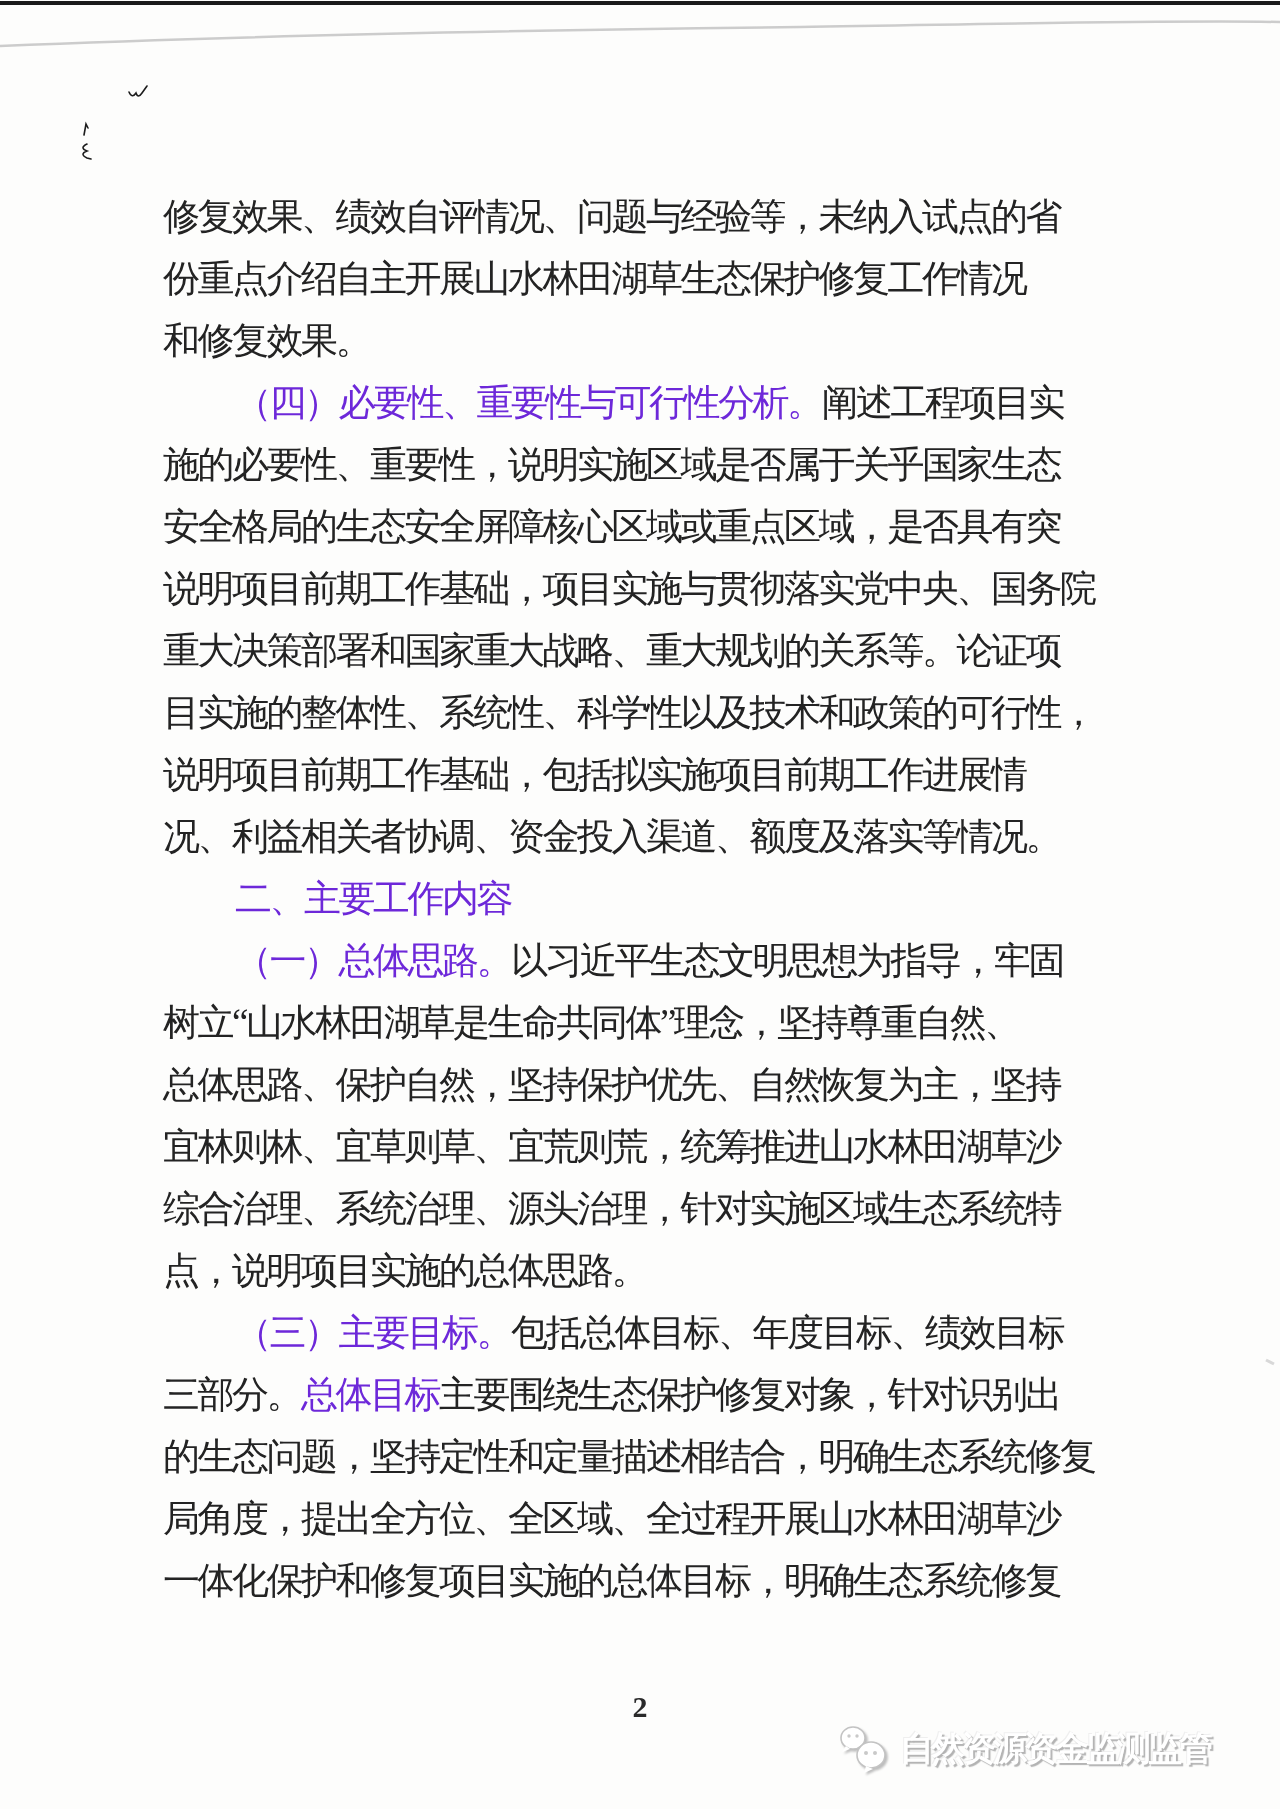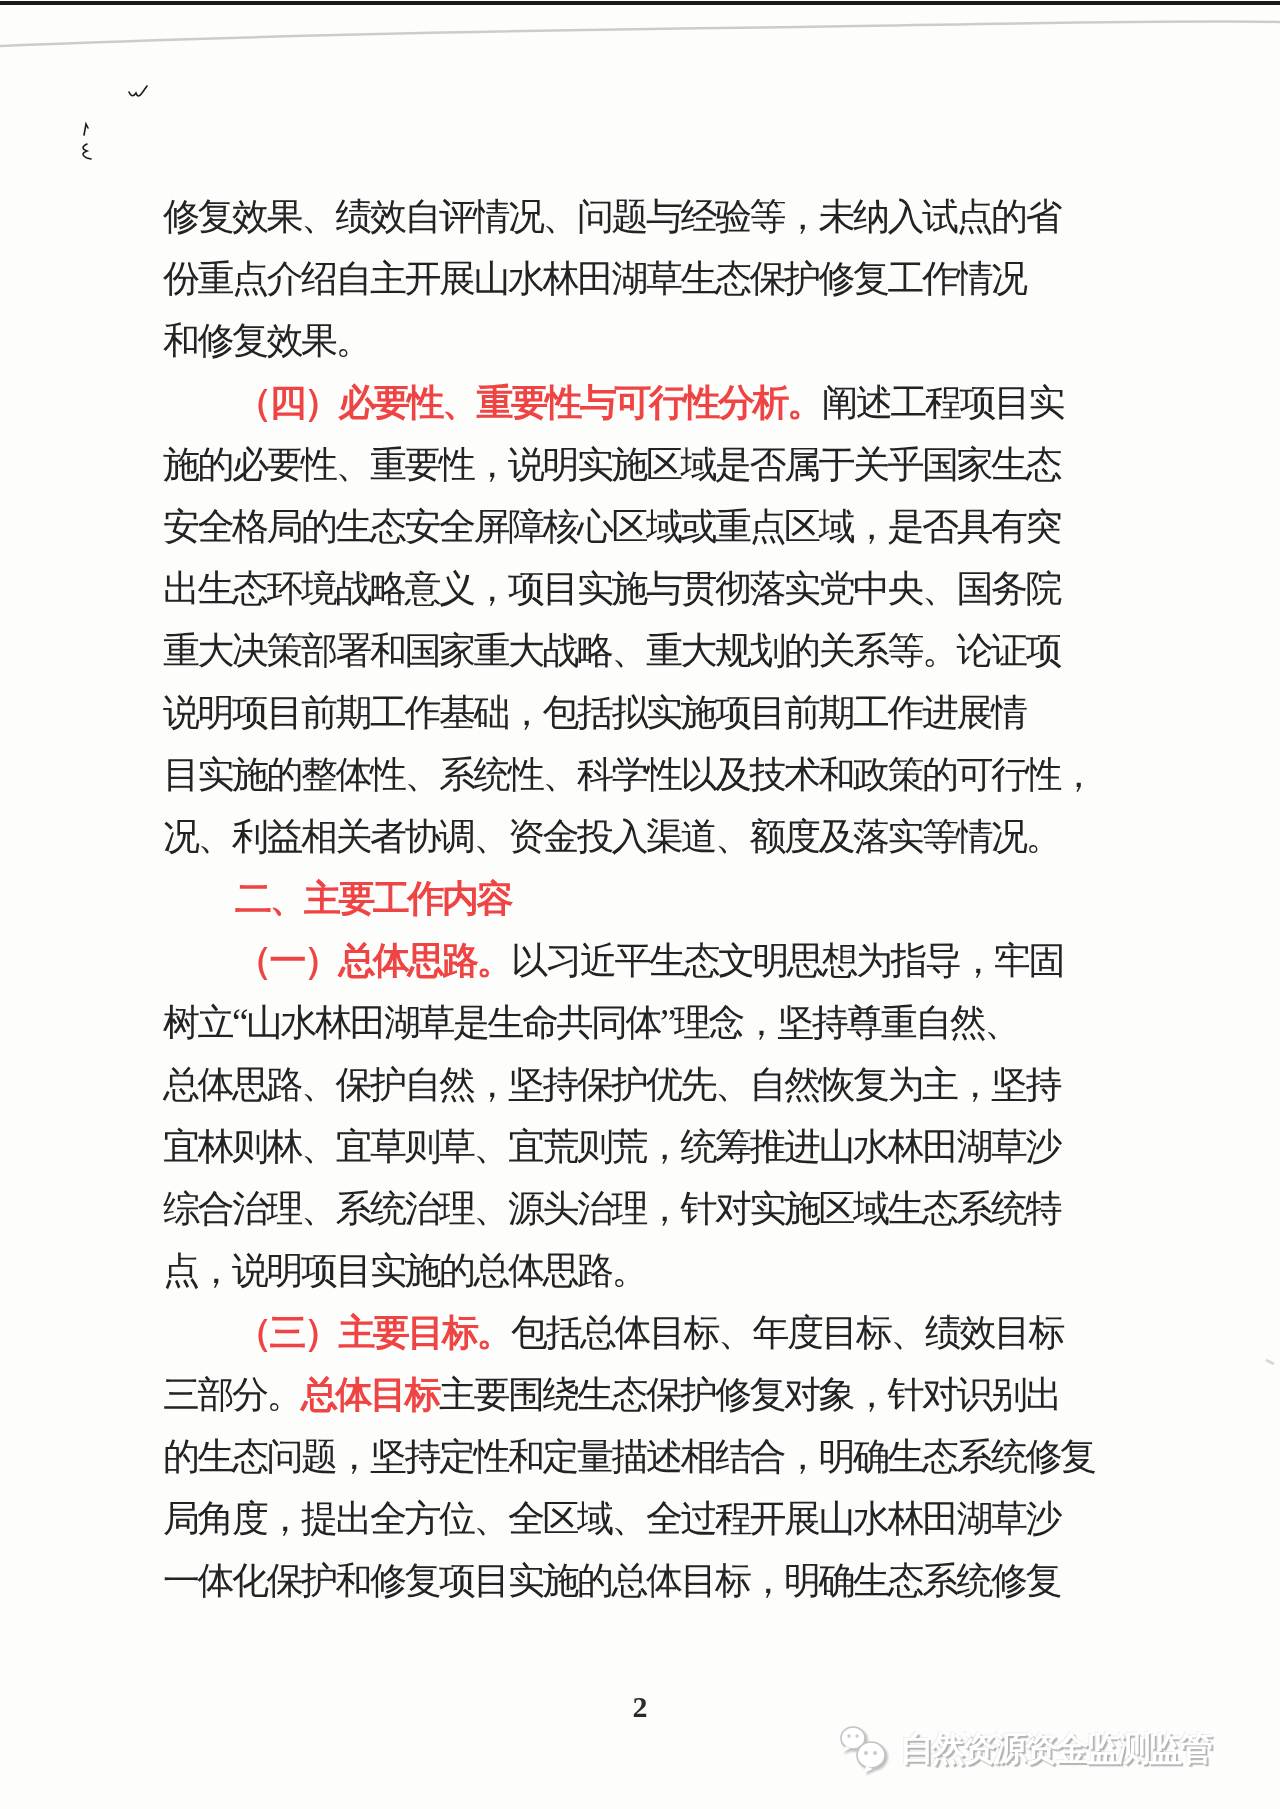--- a/index.html
+++ b/index.html
@@ -26,21 +26,21 @@
   .doc {
     position:absolute; left:163px; top:186px; width:990px;
     color:#232323;
   }
   .line {
     height:62px; line-height:62px;
     font-size:37px; letter-spacing:-2.5px;
     white-space:nowrap;
   }
   .line.indent { padding-left:72px; }
-  .line b { font-weight:bold; color:#ef4444;text-align:right; }
+  .line b { font-weight:normal; color:#6d28d9;text-align:right; }
 
   
   .page-number {
     position:absolute; top:1690px; left:0; width:1280px;
     text-align:center; font-size:30px; color:#2a2a2a;
     font-weight:bold;
   }
 
   
   .watermark {
@@ -72,24 +72,24 @@
     <path d="M1266,1360 l8,4" stroke="#d8d8d8" stroke-width="3" fill="none"></path>
   </svg>
 
   <div class="doc" id="doc-body">
       <div class="line"><span>修复效果、绩效自评情况、问题与经验等，未纳入试点的省</span></div>
       <div class="line"><span>份重点介绍自主开展山水林田湖草生态保护修复工作情况</span></div>
       <div class="line"><span>和修复效果。</span></div>
       <div class="line indent"><b>（四）必要性、重要性与可行性分析。</b><span>阐述工程项目实</span></div>
       <div class="line"><span>施的必要性、重要性，说明实施区域是否属于关乎国家生态</span></div>
       <div class="line"><span>安全格局的生态安全屏障核心区域或重点区域，是否具有突</span></div>
-      <div class="line"><span>出生态环境战略意义，项目实施与贯彻落实党中央、国务院</span></div>
+      <div class="line"><span>说明项目前期工作基础，项目实施与贯彻落实党中央、国务院</span></div>
       <div class="line"><span>重大决策部署和国家重大战略、重大规划的关系等。论证项</span></div>
+      <div class="line"><span>目实施的整体性、系统性、科学性以及技术和政策的可行性，</span></div>
       <div class="line"><span>说明项目前期工作基础，包括拟实施项目前期工作进展情</span></div>
-      <div class="line"><span>目实施的整体性、系统性、科学性以及技术和政策的可行性，</span></div>
       <div class="line"><span>况、利益相关者协调、资金投入渠道、额度及落实等情况。</span></div>
       <div class="line indent"><b>二、主要工作内容</b></div>
       <div class="line indent"><b>（一）总体思路。</b><span>以习近平生态文明思想为指导，牢固</span></div>
       <div class="line"><span>树立“山水林田湖草是生命共同体”理念，坚持尊重自然、</span></div>
       <div class="line"><span>总体思路、保护自然，坚持保护优先、自然恢复为主，坚持</span></div>
       <div class="line"><span>宜林则林、宜草则草、宜荒则荒，统筹推进山水林田湖草沙</span></div>
       <div class="line"><span>综合治理、系统治理、源头治理，针对实施区域生态系统特</span></div>
       <div class="line"><span>点，说明项目实施的总体思路。</span></div>
       <div class="line indent"><b>（三）主要目标。</b><span>包括总体目标、年度目标、绩效目标</span></div>
       <div class="line"><span>三部分。</span><b>总体目标</b><span>主要围绕生态保护修复对象，针对识别出</span></div>

